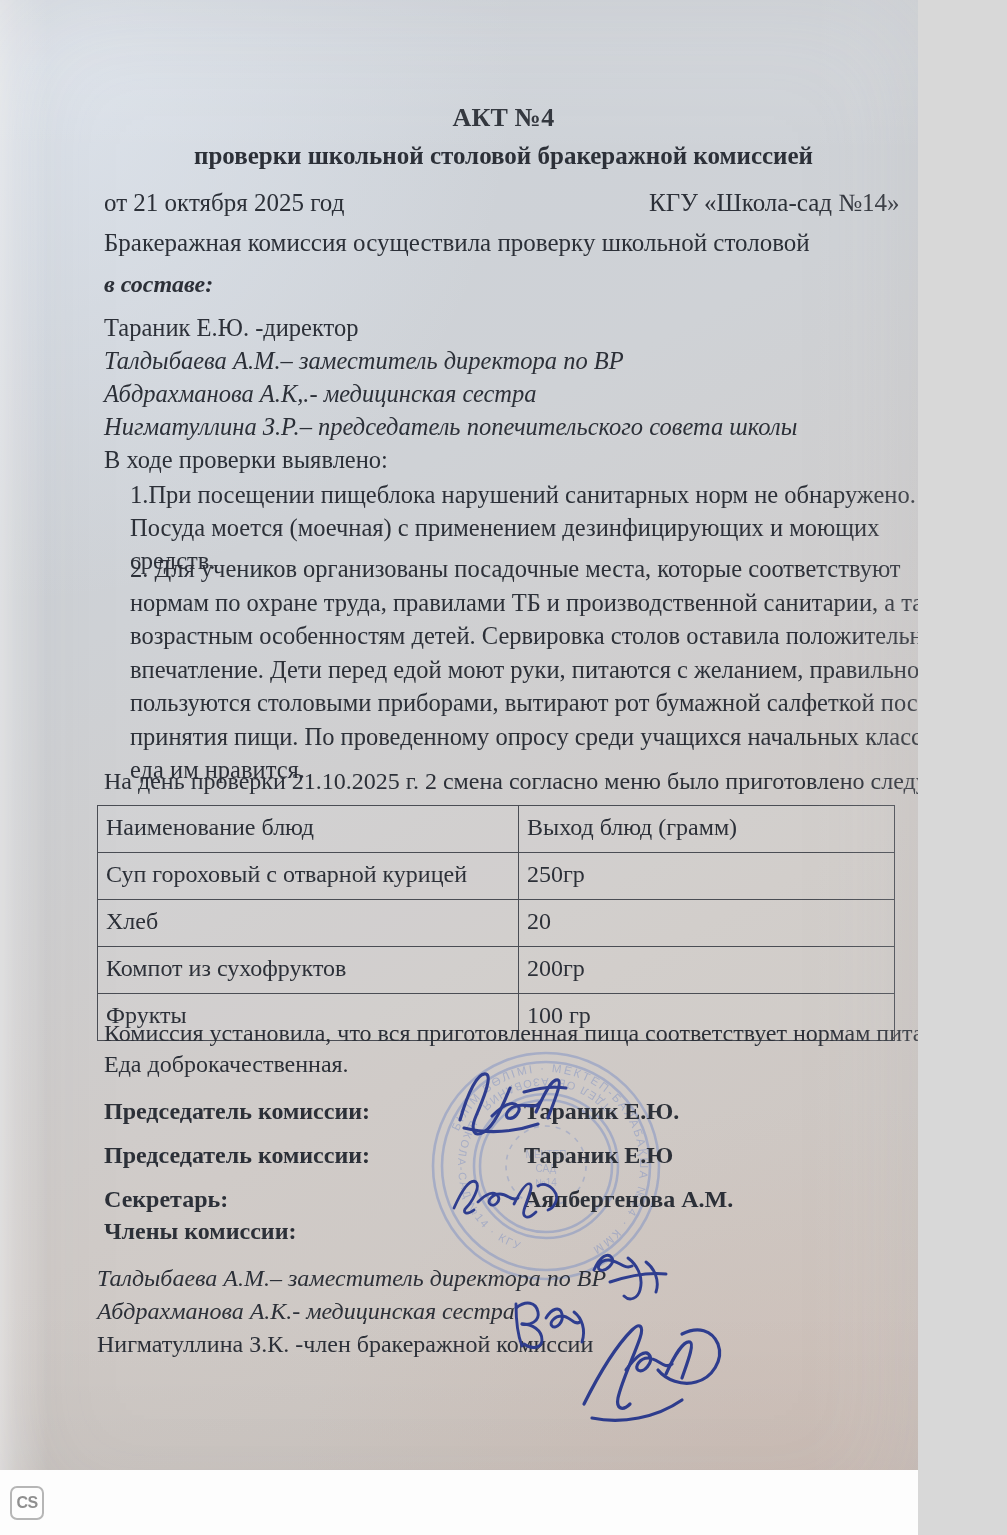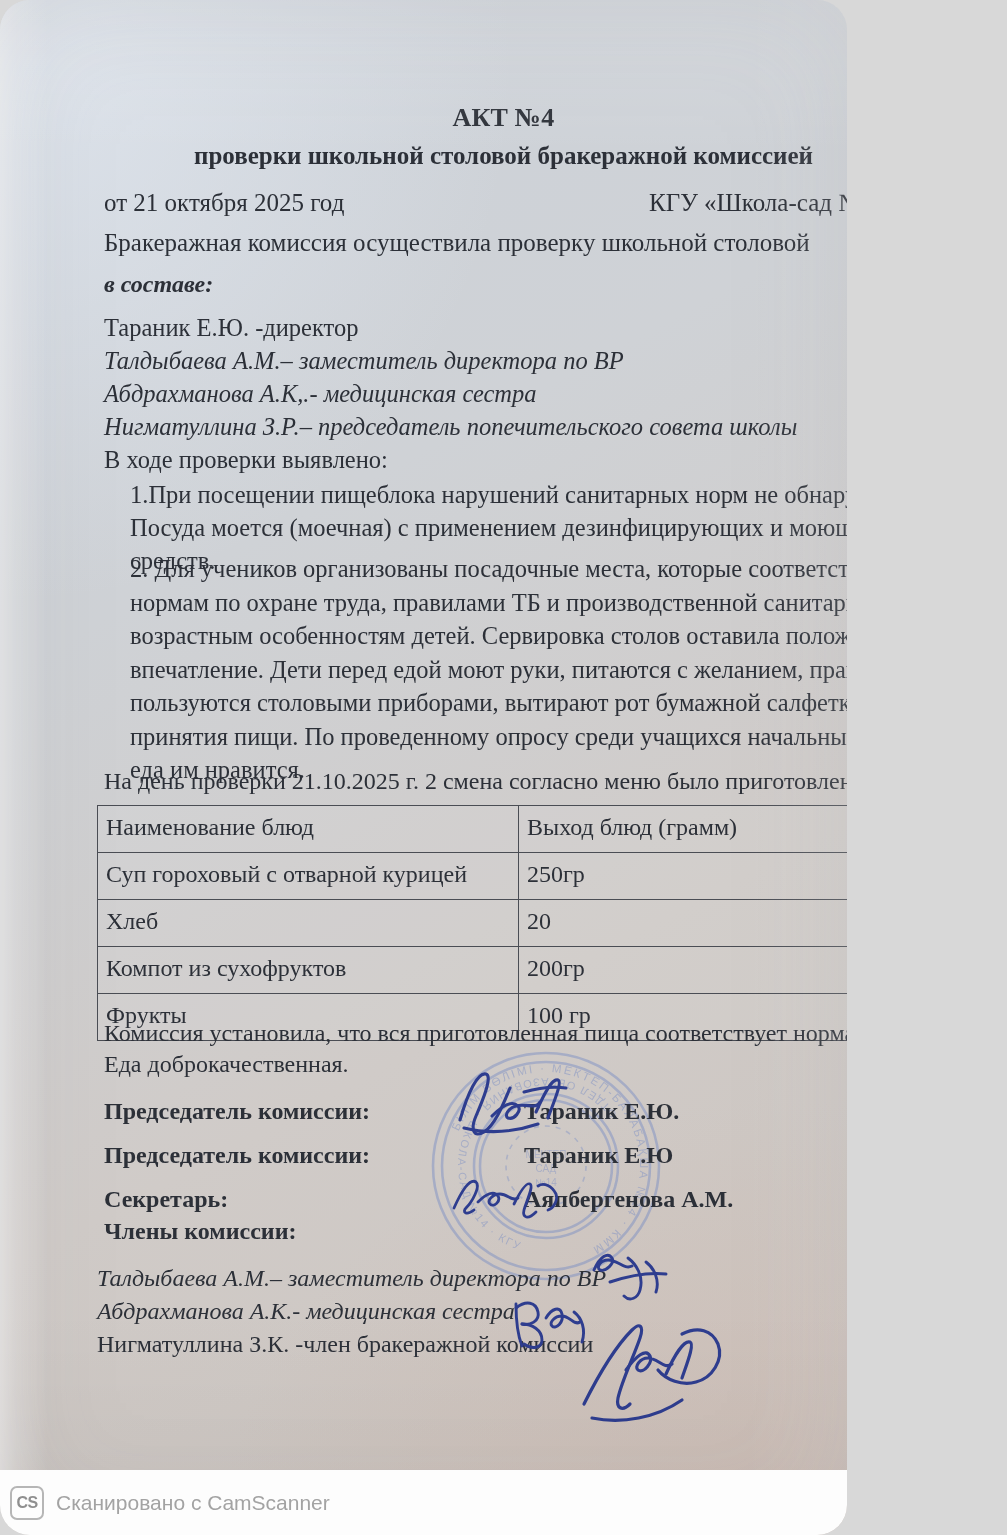--- a/index.html
+++ b/index.html
@@ -4,30 +4,29 @@
 <title>АКТ №4</title>
 <style>
   html, body {
     margin: 0;
     padding: 0;
     background: #d8d8d8;
   }
 
   .page {
     position: relative;
-    width: 847px;
+    width: 918px;
     height: 1535px;
     overflow: hidden;
     font-family: "Liberation Serif", "DejaVu Serif", serif;
     color: #2c3038;
     background:
       radial-gradient(ellipse 900px 700px at 92% 100%, rgba(206,190,182,0.95) 0%, rgba(206,190,182,0.0) 62%),
       radial-gradient(ellipse 800px 900px at 4% 4%, rgba(222,228,236,0.95) 0%, rgba(222,228,236,0.0) 60%),
       linear-gradient(152deg, #ccd2da 0%, #cfd2d6 34%, #d0cbc8 64%, #cbc3bd 100%);
-    border-radius: 30px;
   }
 
   
   .scan-tint {
     position: absolute;
     inset: 0;
     pointer-events: none;
     background:
       linear-gradient(90deg, rgba(255,255,255,0.55) 0px, rgba(255,255,255,0.30) 16px, rgba(255,255,255,0.0) 48px,
                              rgba(255,255,255,0.0) 88%, rgba(255,255,255,0.10) 100%),
@@ -388,15 +387,14 @@
       </svg>
     </div>
 
   </div>
 
   <div class="scan-tint"></div>
   <div class="scan-vignette"></div>
 
   <div class="footer">
     <div class="cs-badge">CS</div>
-    <div class="cs-text">Сканировано с CamScanner</div>
   </div>
 </div>
 
 </body></html>

